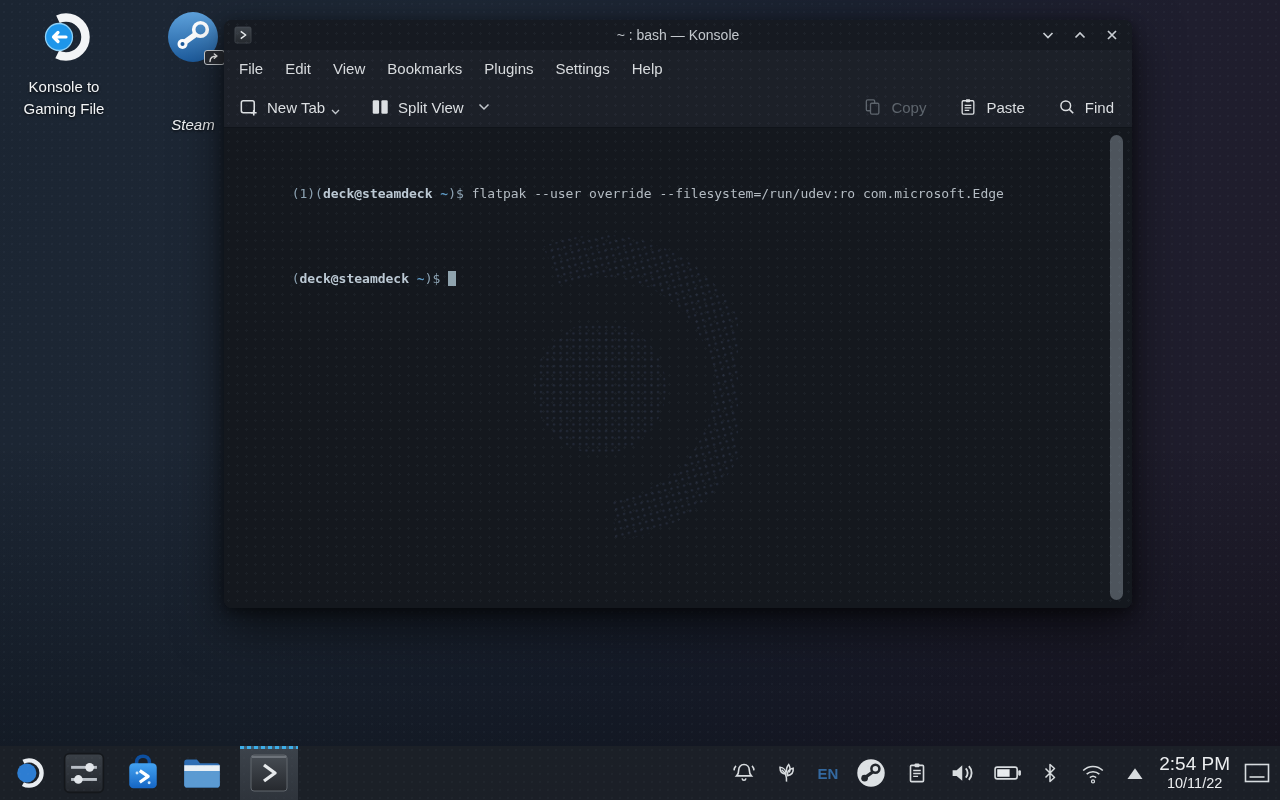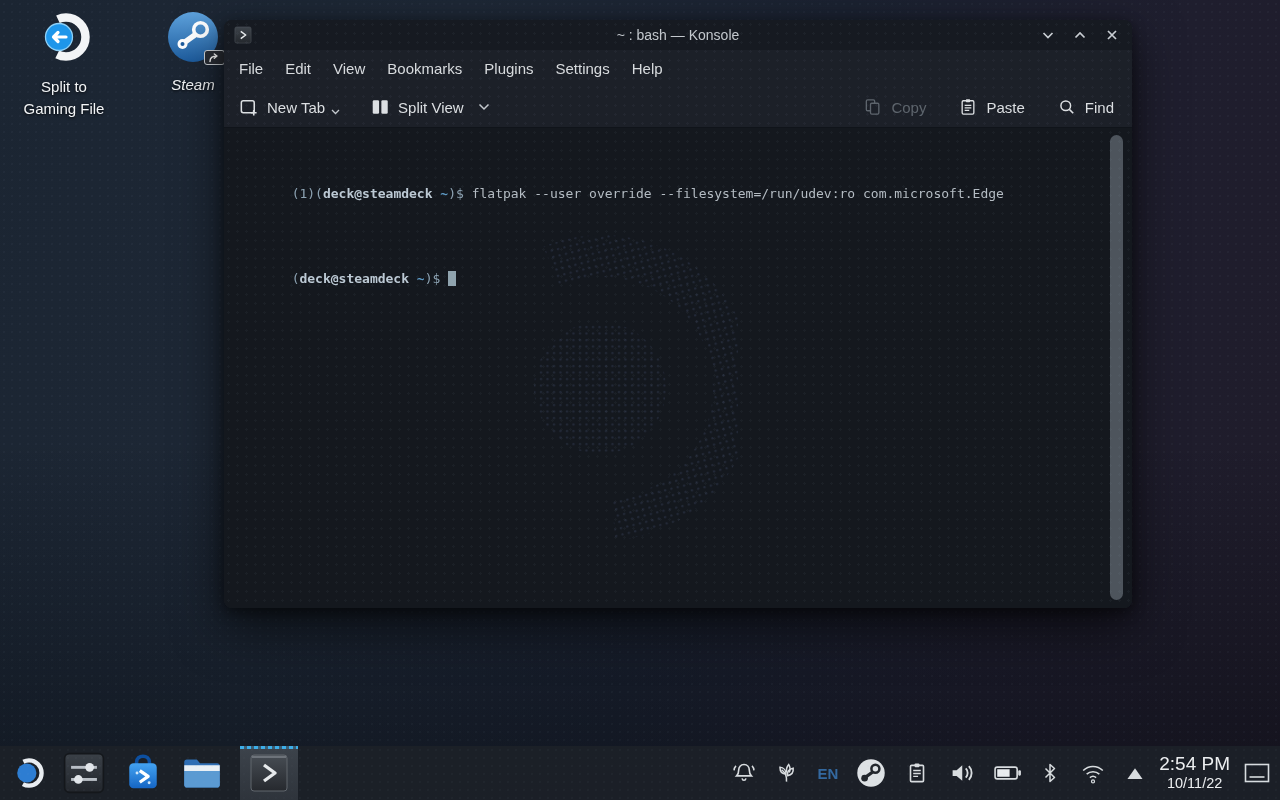--- a/index.html
+++ b/index.html
@@ -17,21 +17,21 @@
     background-image: radial-gradient(rgba(150,170,200,.045) 1px, transparent 1.4px);
     background-size:8px 8px;
   }
 
   
   .desk-icon { position:absolute; display:flex; flex-direction:column; align-items:center; gap:8px; cursor:default; }
   .desk-icon .label { color:#f2f4f6; font-size:15px; text-align:center; line-height:1.45;
                       text-shadow:0 1px 3px rgba(0,0,0,.85); }
   #return-icon { left:4px; top:10px; width:120px; }
   #steam-icon  { left:156px; top:10px; width:74px; }
-  #steam-icon .label { font-style:italic; }
+  #steam-icon .label { font-style:italic;margin-top:40px; }
   .steam-wrap { position:relative; width:56px; height:56px; }
   .emblem { position:absolute; right:-4px; bottom:1px; width:21px; height:15px; background:#2a2e35;
             border:1px solid #cfd4d9; border-radius:3px; display:flex; align-items:center; justify-content:center; }
 
   
   .window {
     position:absolute; left:224px; top:20px; width:908px; height:588px;
     background:#1c2028; border-radius:8px; overflow:hidden;
     display:flex; flex-direction:column;
     box-shadow:0 18px 50px rgba(0,0,0,.6), 0 4px 14px rgba(0,0,0,.45);
@@ -102,21 +102,21 @@
 
 <div class="desktop"></div>
 
 <div class="desk-icon" id="return-icon">
   <svg width="58" height="58" viewBox="0 0 58 58">
     <circle cx="31" cy="27" r="19.5" fill="none" stroke="#f2f4f6" stroke-width="8.5" stroke-dasharray="79 43.5" stroke-dashoffset="39.5"></circle>
     <circle cx="24" cy="27" r="13.5" fill="#1e96ea" stroke="#8ed0f7" stroke-width="1.3"></circle>
     <path d="M31 27H18.5 M23 22.5 18.5 27l4.5 4.5" stroke="#ffffff" stroke-width="3.2" fill="none" stroke-linecap="round" stroke-linejoin="round"></path>
   </svg>
   <div class="label">
-    <div>Split to</div>
+    <div>Konsole to</div>
     <div>Gaming File</div>
   </div>
 </div>
 
 <div class="desk-icon" id="steam-icon">
   <div class="steam-wrap">
     <svg width="56" height="56" viewBox="0 0 56 56">
       <defs>
         <linearGradient id="stg" x1="0" y1="0" x2="0" y2="1">
           <stop offset="0" stop-color="#5ea2dc"></stop>

